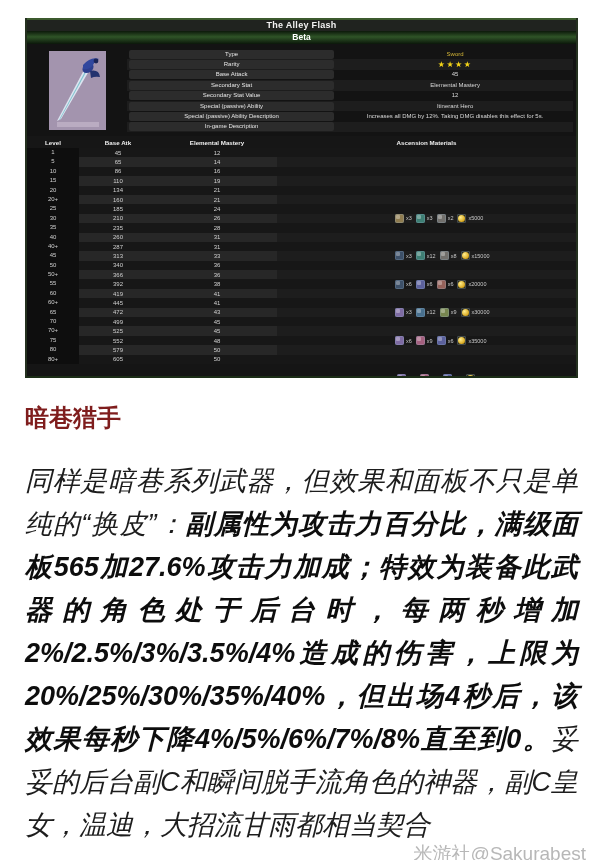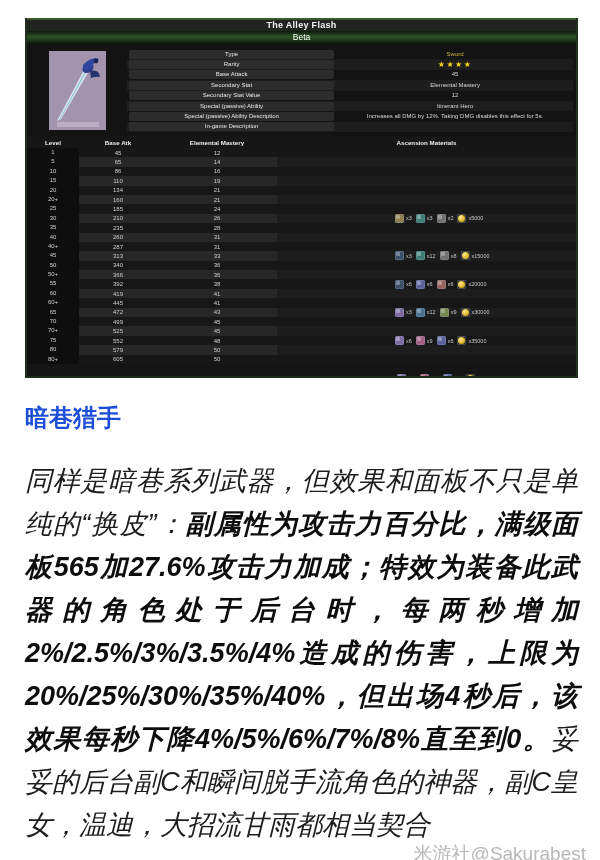--- a/index.html
+++ b/index.html
@@ -18,21 +18,21 @@
     border-bottom:2px solid #1c2e17;
   }
   .title-bar {
     height:13px; background:#20231f; border-top:2px solid #3c5a2e;
     color:#f2f2f2; font-size:9px; font-weight:bold;
     text-align:center; line-height:11px; letter-spacing:.3px;
   }
   .beta-bar {
     height:13px;
     background:linear-gradient(180deg,#0c190a 0%,#2f5427 45%,#0b170a 100%);
-    color:#ffffff; font-size:8.5px; font-weight:normal; text-align:center; line-height:13px;
+    color:#ffffff; font-size:8.5px; font-weight:bold; text-align:center; line-height:13px;
   }
   .info { display:flex; height:92px; background:#131313; padding:5px 3px 4px 0; }
   .wpn-wrap { width:100px; display:flex; justify-content:center; align-items:flex-start; }
   .wpn { width:57px; height:79px; background:#a394ae; position:relative; margin-top:2px; }
   .info-rows { flex:1; display:flex; flex-direction:column; }
   .info-row { flex:1; display:flex; align-items:center; }
   .info-row:nth-child(even) { background:#1d1d1d; }
   .info-row .lbl {
     width:46%; background:#2c2c2c; border-radius:2px; margin:0 3px 0 2px;
     color:#e6e6e6; font-size:6px; text-align:center; line-height:9px; height:9px;
@@ -82,21 +82,21 @@
   .mat.mora { background:#2a2a20; }
   .mat.mora::after {
     left:1px; top:1px; right:1px; bottom:1px; border-radius:50%;
     background:radial-gradient(circle at 35% 35%, #ffee8e, #d9a81f 70%);
   }
   .mat-count { font-size:5.5px; color:#c8c8c8; margin-right:4px; white-space:nowrap; }
   .partial-mats { position:absolute; left:370px; top:356px; display:flex; }
   
   .heading {
     position:absolute; left:25px; top:402px;
-    font-size:24px; font-weight:bold; color:#1d4ed8;
+    font-size:24px; font-weight:bold; color:#7f1d1d;
   }
   .para {
     position:absolute; left:25px; top:460px; width:553px;
     font-size:27px; line-height:43px; color:#1d1d1d; text-align:justify;font-style:italic;
   }
   .para strong { font-weight:bold; color:#0d0d0d; }
   .watermark {
     position:absolute; right:14px; top:830px;
     font-size:19px; color:rgba(170,170,170,.85);margin-top:11px;
   }

